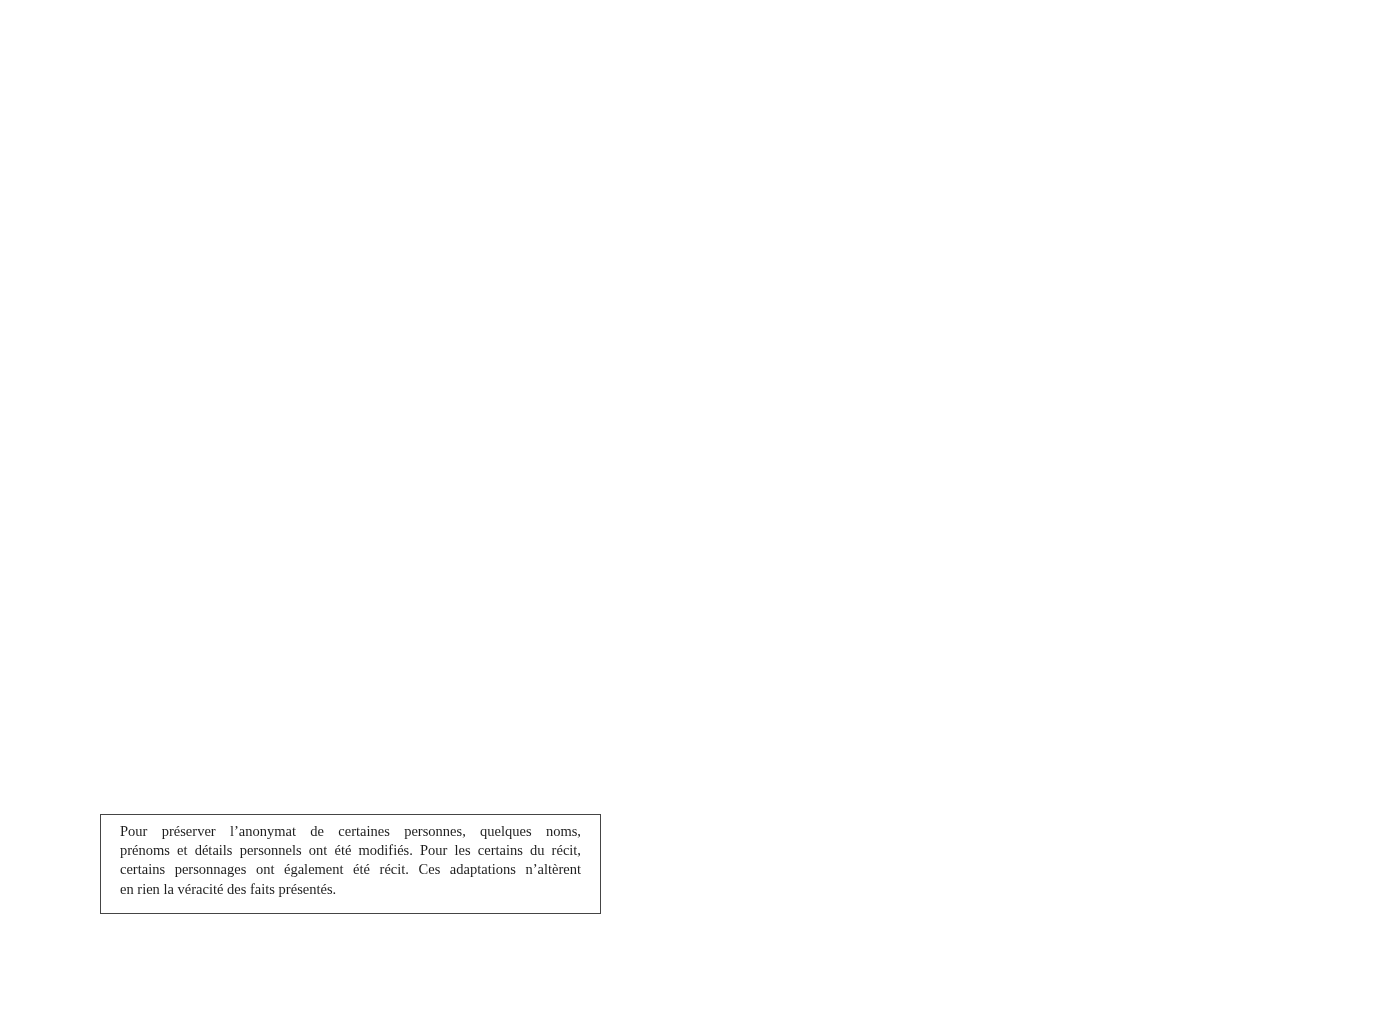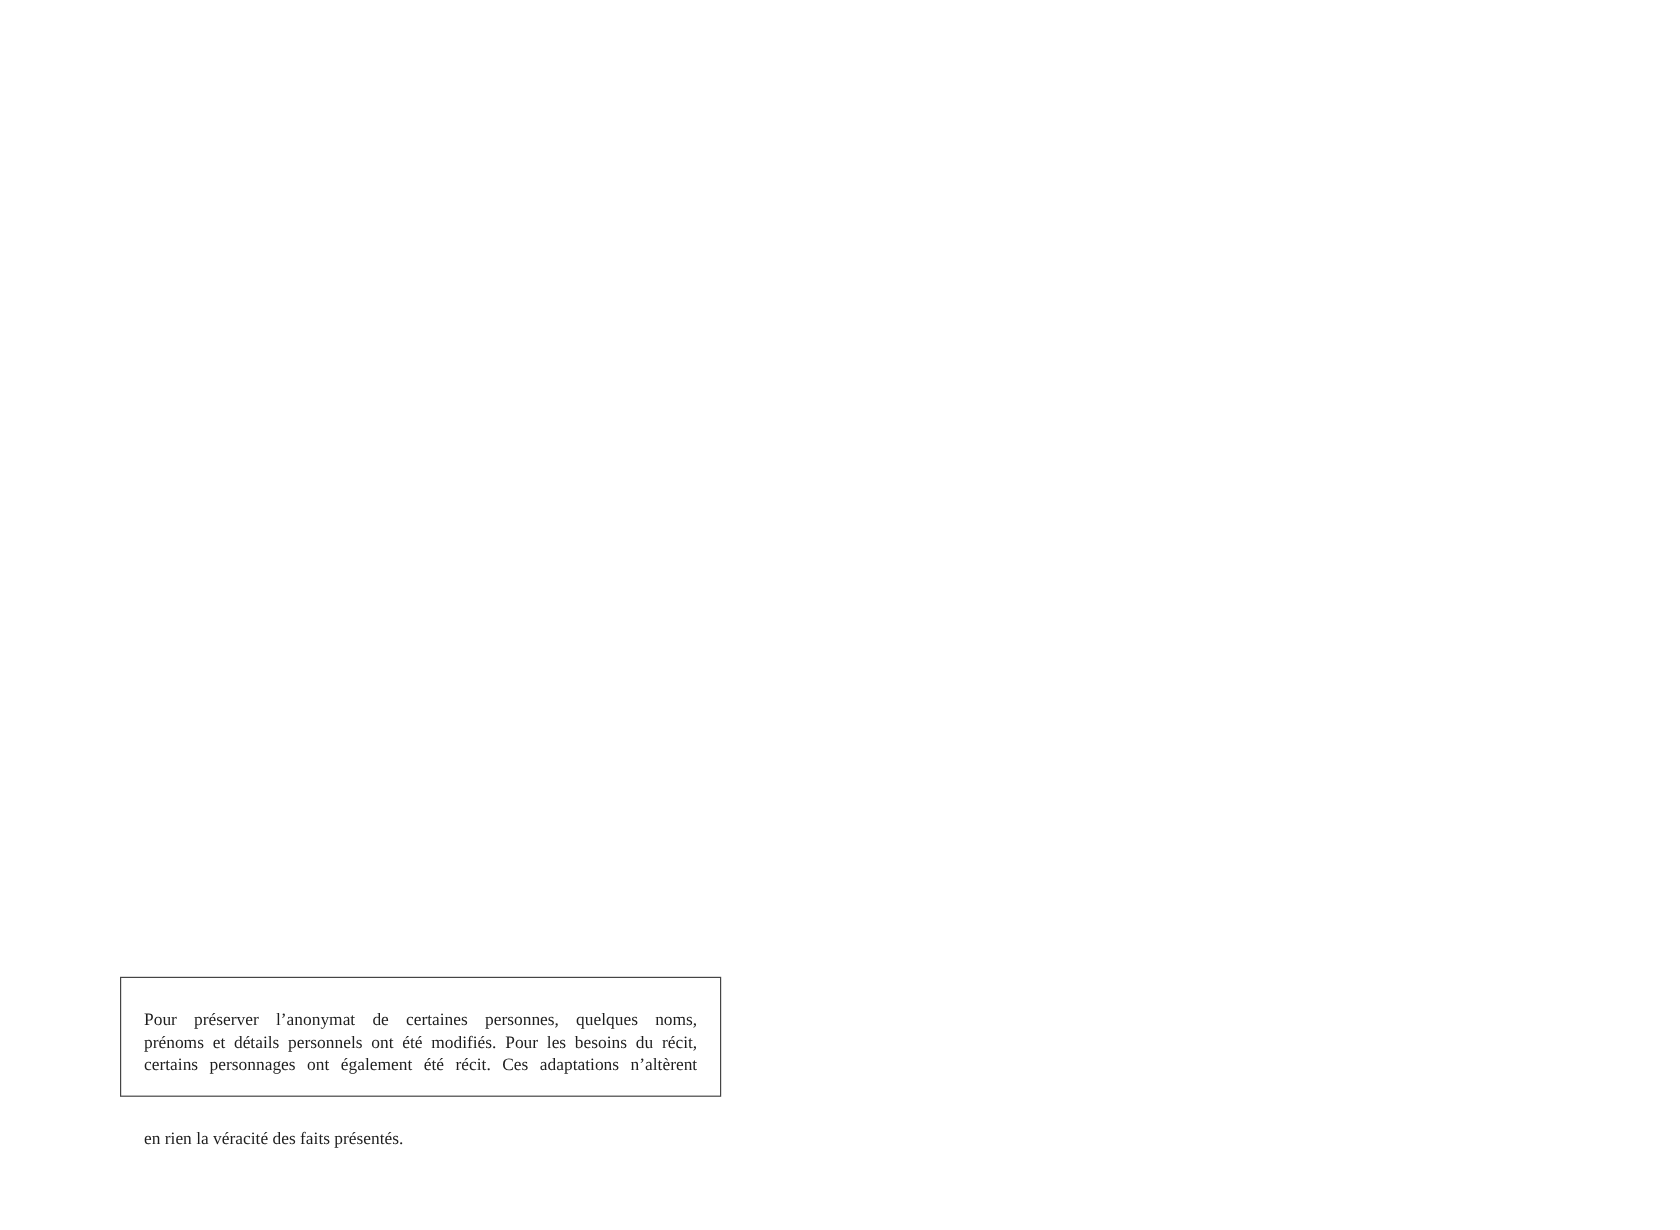--- a/index.html
+++ b/index.html
@@ -14,49 +14,49 @@
   .page { position: absolute; top: 0; height: 1025px; }
   .page-left  { left: 0;   width: 700px; }
   .page-right { left: 700px; width: 700px; }
 
   
   .tline {
     text-align: justify;
     text-align-last: justify;
     overflow: hidden;
   }
-  .tline-end    { text-align-last: left; margin-top: 41px; }
+  .tline-end    { text-align-last: left; }
 
   
   .disclaimer-box {
     position: absolute;
     left: 100px; top: 814px;
     width: 501px; height: 100px;
     box-sizing: border-box;
     border: 1px solid var(--box-border, #454545);
-    padding: 26px 19px 0 19px;
+    padding: 7px 19px 0 19px;
     background: var(--paper, #ffffff);
   }
   .disclaimer-text {
     font-size: 14.5px;
     line-height: 19.2px;
     color: var(--ink, #1e1e1e);
   }
   .disclaimer-text .tline { max-height: 19.2px; }
 </style>
 </head>
 <body>
 
 <div class="spread" style="--paper: #ffffff; --ink: #1e1e1e; --title-ink: #141414; --box-border: #454545;">
 
   <section class="page page-left">
     <div class="disclaimer-box">
       <div class="disclaimer-text">
           <div class="tline">Pour préserver l’anonymat de certaines personnes, quelques noms,</div>
-          <div class="tline">prénoms et détails personnels ont été modifiés. Pour les besoins du récit,</div>
+          <div class="tline">prénoms et détails personnels ont été modifiés. Pour les certains du récit,</div>
           <div class="tline">certains personnages ont également été récit. Ces adaptations n’altèrent</div>
           <div class="tline tline-end">en rien la véracité des faits présentés.</div>
         </div>
     </div>
   </section>
 
   <section class="page page-right">
     
 
     

